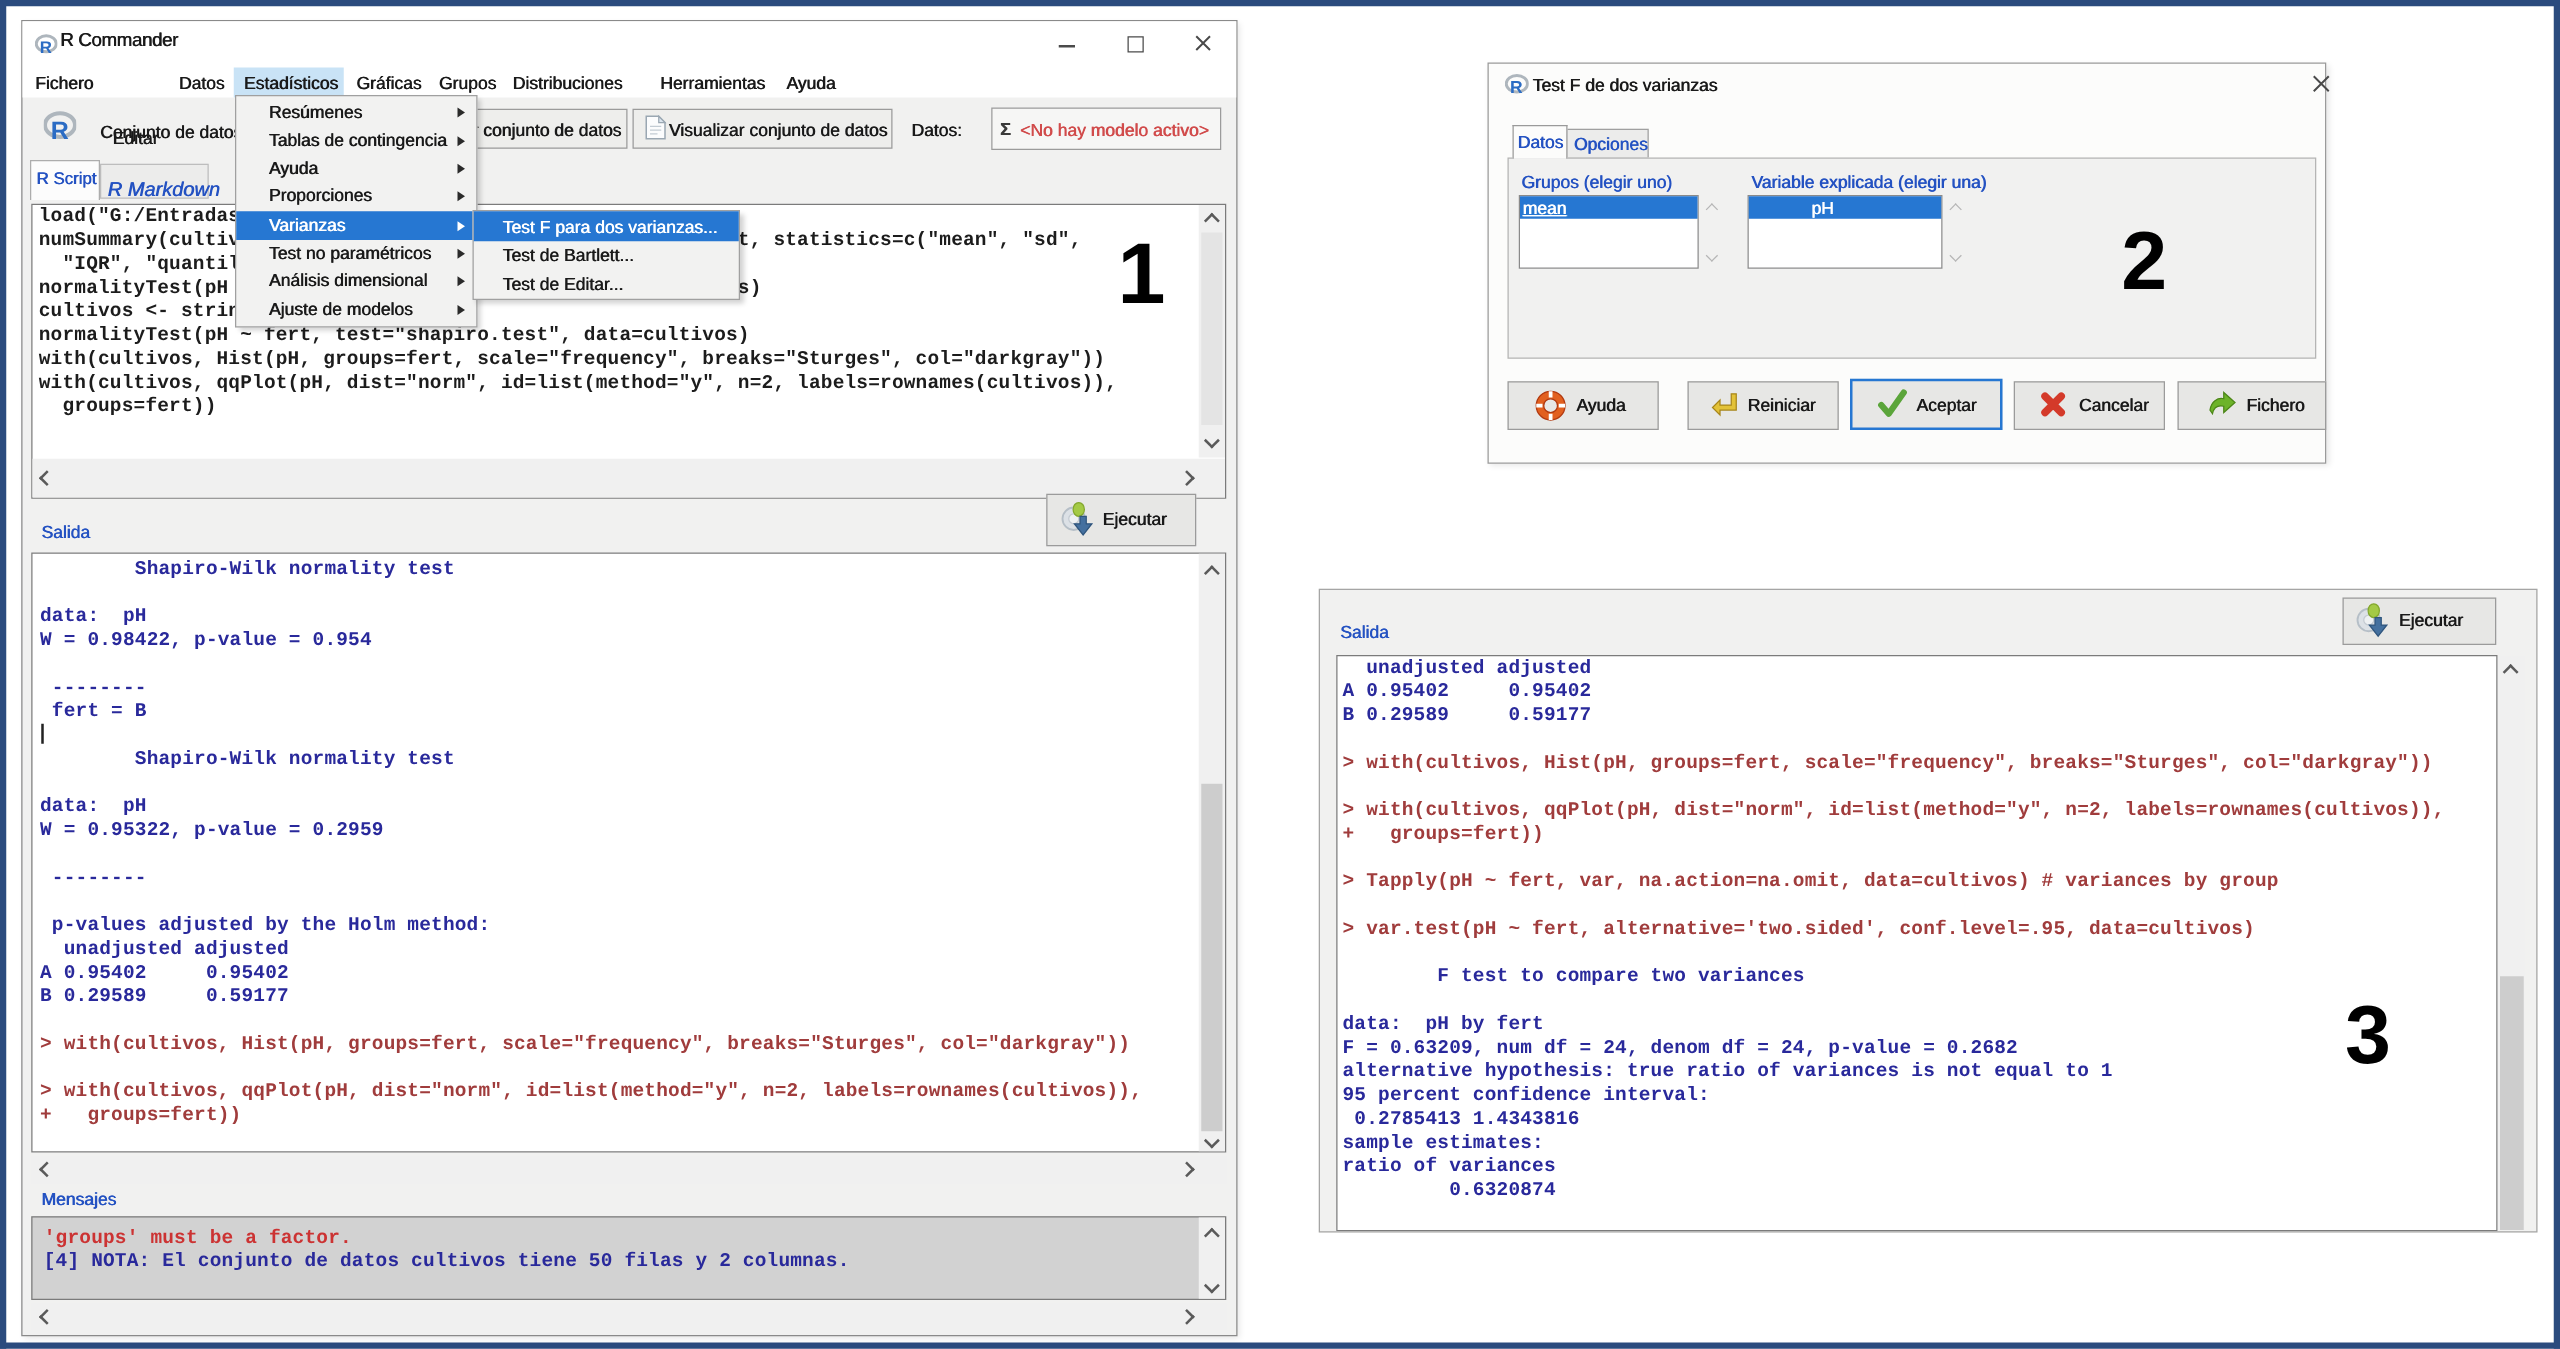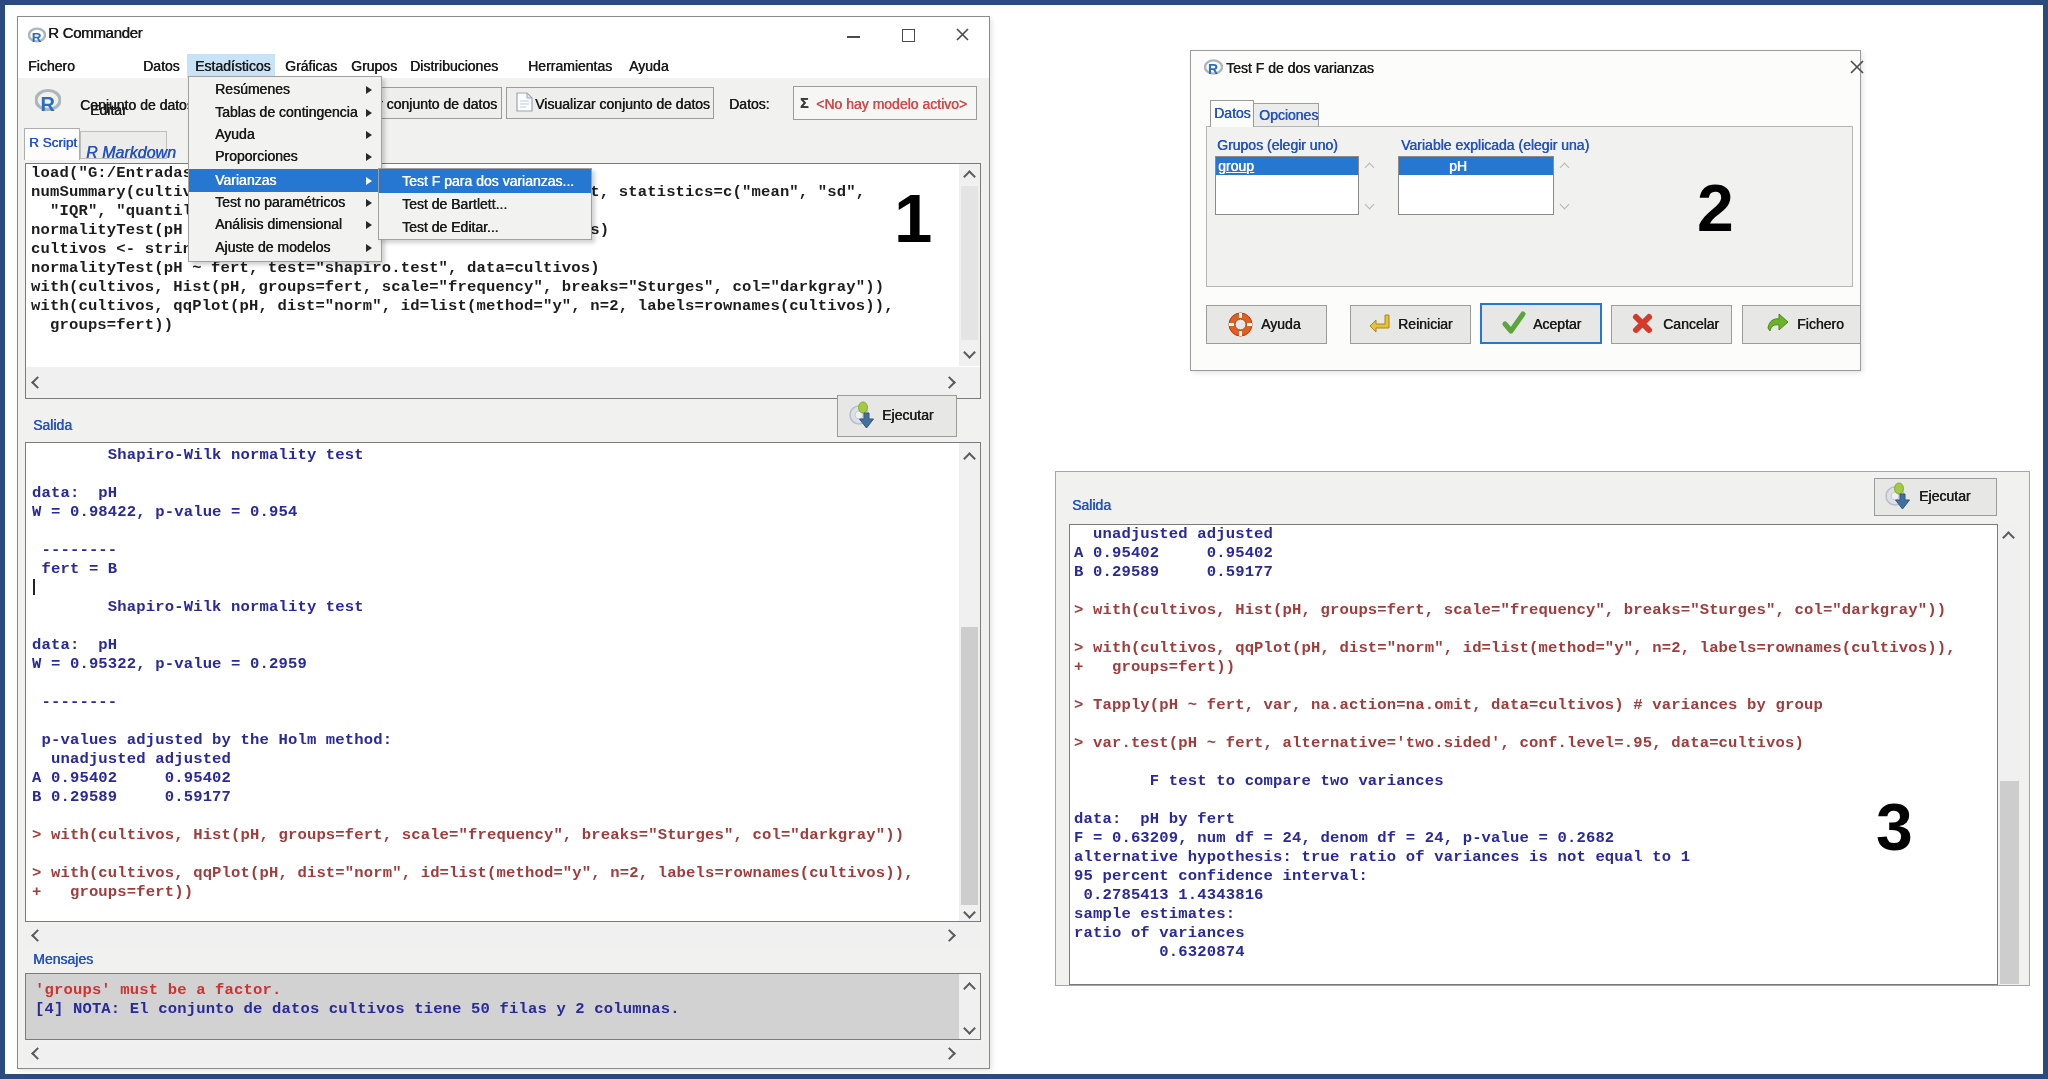--- a/index.html
+++ b/index.html
@@ -191,21 +191,21 @@
 <div class="abs" style="left:1253px;top:103px;width:66px;height:24px;background:#ececeb;border:1px solid #a0a0a0;box-sizing:border-box;"></div>
 <div class="ui bl" style="left:1259px;top:107px;">Opciones</div>
 <div class="abs" style="left:1210px;top:100px;width:44px;height:27px;background:#fcfcfb;border:1px solid #9a9a9a;border-bottom:none;box-sizing:border-box;z-index:3;"></div>
 <div class="ui bl" style="left:1214px;top:105px;z-index:4;">Datos</div>
 
 <div class="abs" style="left:1206px;top:126px;width:647px;height:161px;background:#f1f1f0;border:1px solid #b5b5b5;box-sizing:border-box;"></div>
 <div class="ui bl" style="left:1217px;top:137px;">Grupos (elegir uno)</div>
 <div class="ui bl" style="left:1401px;top:137px;">Variable explicada (elegir una)</div>
 <div class="box" style="left:1215px;top:156px;width:144px;height:59px;border-color:#8a8a8a;"></div>
 <div class="abs" style="left:1216px;top:157px;width:142px;height:18px;background:#2677d2;"></div>
-<div class="ui" style="left:1218px;top:158px;color:#fff;text-decoration:underline;">group</div>
+<div class="ui" style="left:1218px;top:158px;color:#fff;text-decoration:underline;">mean</div>
 <div class="chevsm chU" style="left:1366px;top:164px;border-color:#b5b5b5;"></div>
 <div class="chevsm chD" style="left:1366px;top:201px;border-color:#b5b5b5;"></div>
 <div class="box" style="left:1398px;top:156px;width:156px;height:59px;border-color:#8a8a8a;"></div>
 <div class="abs" style="left:1399px;top:157px;width:154px;height:18px;background:#2677d2;"></div>
 <div class="ui" style="left:1401px;top:158px;color:#fff;padding-left:48px;">pH</div>
 <div class="chevsm chU" style="left:1561px;top:164px;border-color:#b5b5b5;"></div>
 <div class="chevsm chD" style="left:1561px;top:201px;border-color:#b5b5b5;"></div>
 <div class="bignum" style="left:1697px;top:170px;font-size:66px;">2</div>
 
 <div class="btn" style="left:1206px;top:305px;width:121px;height:39px;"></div>

